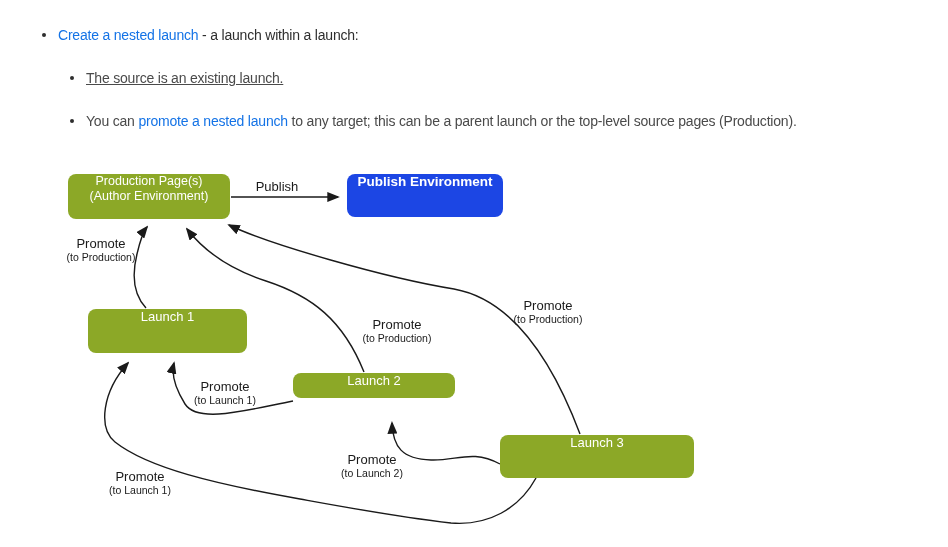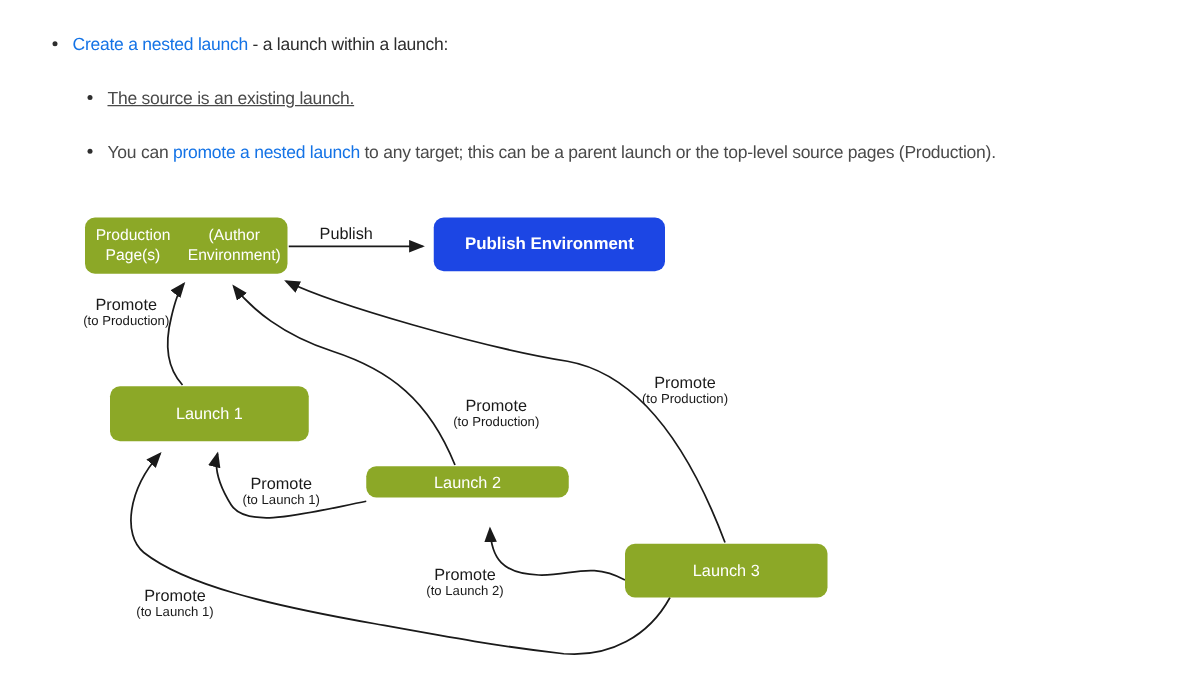--- a/index.html
+++ b/index.html
@@ -20,30 +20,30 @@
   .bullet-item a { color: #1473e6; text-decoration: none; cursor: pointer; }
   #li1 { left: 58px; top: 27px; }
   #li2 { left: 86px; top: 70px; text-decoration: underline; }
   #li3 { left: 86px; top: 113px; }
 
   
   .diagram { position: absolute; inset: 0; }
   .arrow-layer { position: absolute; left: 0; top: 0; z-index: 1; }
   .node {
     position: absolute; z-index: 2; border-radius: 8px;
-    display: flex; flex-direction: row; align-items: center; justify-content: center;
+    display: flex; flex-direction: column; align-items: center; 
     color: #ffffff; text-align: center; line-height: 1.22;
   }
   .node-green { background: #8ca827; }
   .node-blue  { background: #1c46e4; font-weight: bold; }
   #node-production { left: 68px;  top: 174px; width: 162px; height: 45px; font-size: 12.5px; }
-  #node-publish    { left: 347px; top: 174px; width: 185px; height: 43px; font-size: 13.5px; }
+  #node-publish    { left: 347px; top: 174px; width: 156px; height: 43px; font-size: 13.5px; }
   #node-launch1    { left: 88px;  top: 309px; width: 159px; height: 44px; font-size: 13px; }
   #node-launch2    { left: 293px; top: 373px; width: 162px; height: 25px; font-size: 13px; }
-  #node-launch3    { left: 500px; top: 435px; width: 162px; height: 43px; font-size: 13px; }
+  #node-launch3    { left: 500px; top: 435px; width: 194px; height: 43px; font-size: 13px; }
 
   .edge-label {
     position: absolute; z-index: 3; width: 130px; text-align: center;
     color: #1a1a1a; pointer-events: none;
   }
   .edge-label .main { display: block; font-size: 13px; line-height: 14px; }
   .edge-label .sub  { display: block; font-size: 10.5px; line-height: 13px; text-align: center; }
   #lbl-publish { left: 212px; top: 180px; }
   #lbl-l1-prod { left: 36px;  top: 237px; }
   #lbl-l2-prod { left: 332px; top: 318px; }

